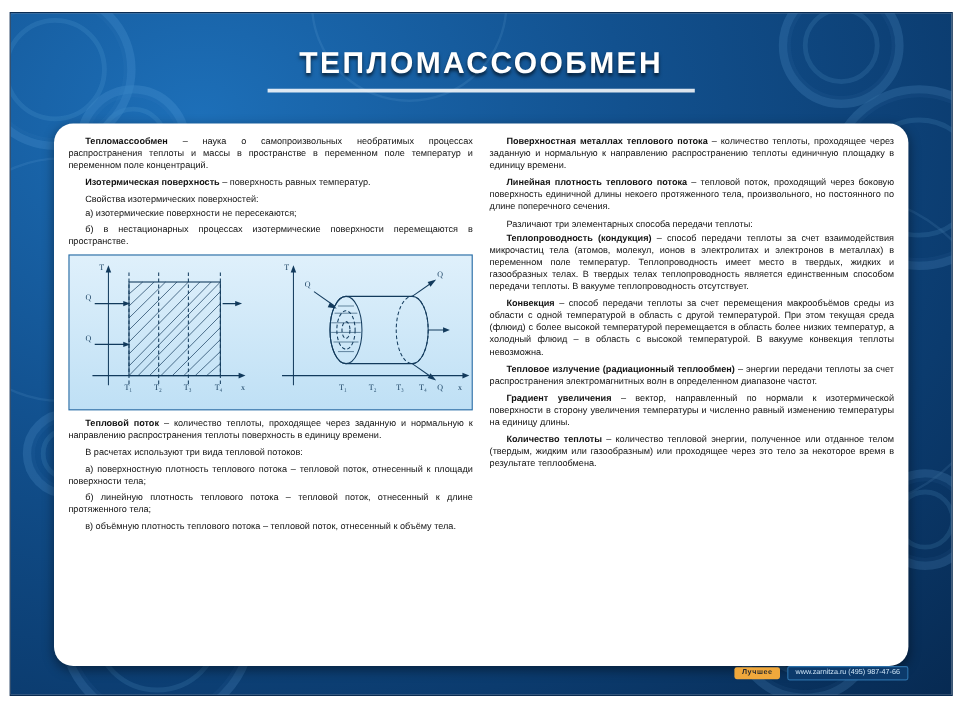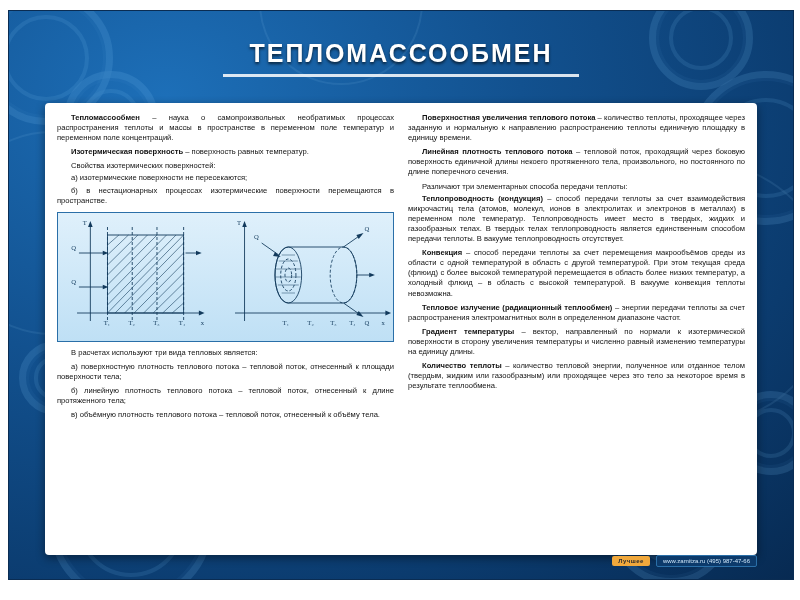--- a/index.html
+++ b/index.html
@@ -77,21 +77,21 @@
     border-bottom: 3px solid rgba(255,255,255,0.85);
   }
 
   .content {
     position: absolute;
     left: 36px;
     top: 92px;
     width: 712px;
     height: 452px;
     background: #ffffff;
-    border-radius: 4px;
+    border-radius: 16px;
     box-shadow: 0 3px 10px rgba(0,0,0,0.45);
     padding: 10px 12px 8px 12px;
     box-sizing: border-box;
     display: flex;
     gap: 14px;
     justify-content: flex-end;
   }
   .col {
     width: 50%;
     box-sizing: border-box;
@@ -290,45 +290,48 @@
             <text x="322" y="18">Q</text>
             <text x="322" y="112">Q</text>
             <text x="236" y="112">T₁</text>
             <text x="262" y="112">T₂</text>
             <text x="286" y="112">T₃</text>
             <text x="306" y="112">T₄</text>
           </g>
         </svg>
       </div>
 
-      <p>В расчетах используют три вида тепловых является:</p>
+      <p>
+        <b>Тепловой поток</b><span> – количество теплоты, проходящее через заданную и нормальную к направлению распространения теплоты поверхность в единицу времени.</span>
+      </p>
+      <p>В расчетах используют три вида тепловой потоков:</p>
       <p>а) поверхностную плотность теплового потока – тепловой поток, отнесенный к площади поверхности тела;</p>
       <p>б) линейную плотность теплового потока – тепловой поток, отнесенный к длине протяженного тела;</p>
       <p>в) объёмную плотность теплового потока – тепловой поток, отнесенный к объёму тела.</p>
     </div>
 
     <div class="col">
       <p>
-        <b>Поверхностная увеличения теплового потока</b><span> – количество теплоты, проходящее через заданную и нормальную к направлению распространению теплоты единичную площадку в единицу времени.</span>
+        <b>Поверхностная металлах теплового потока</b><span> – количество теплоты, проходящее через заданную и нормальную к направлению распространению теплоты единичную площадку в единицу времени.</span>
       </p>
       <p>
         <b>Линейная плотность теплового потока</b><span> – тепловой поток, проходящий через боковую поверхность единичной длины некоего протяженного тела, произвольного, но постоянного по длине поперечного сечения.</span>
       </p>
       <p class="tight">Различают три элементарных способа передачи теплоты:</p>
       <p>
         <b>Теплопроводность (кондукция)</b><span> – способ передачи теплоты за счет взаимодействия микрочастиц тела (атомов, молекул, ионов в электролитах и электронов в металлах) в переменном поле температур. Теплопроводность имеет место в твердых, жидких и газообразных телах. В твердых телах теплопроводность является единственным способом передачи теплоты. В вакууме теплопроводность отсутствует.</span>
       </p>
       <p>
         <b>Конвекция</b><span> – способ передачи теплоты за счет перемещения макрообъёмов среды из области с одной температурой в область с другой температурой. При этом текущая среда (флюид) с более высокой температурой перемещается в область более низких температур, а холодный флюид – в область с высокой температурой. В вакууме конвекция теплоты невозможна.</span>
       </p>
       <p>
         <b>Тепловое излучение (радиационный теплообмен)</b><span> – энергии передачи теплоты за счет распространения электромагнитных волн в определенном диапазоне частот.</span>
       </p>
       <p>
-        <b>Градиент температуры</b><span> – вектор, направленный по нормали к изотермической поверхности в сторону увеличения температуры и численно равный изменению температуры на единицу длины.</span>
+        <b>Градиент увеличения</b><span> – вектор, направленный по нормали к изотермической поверхности в сторону увеличения температуры и численно равный изменению температуры на единицу длины.</span>
       </p>
       <p>
         <b>Количество теплоты</b><span> – количество тепловой энергии, полученное или отданное телом (твердым, жидким или газообразным) или проходящее через это тело за некоторое время в результате теплообмена.</span>
       </p>
     </div>
   </div>
 
   <div class="footer-bar">
     <div class="logo-chip">Лучшее</div>
     <div class="footer-text">www.zarnitza.ru  (495) 987-47-66</div>

